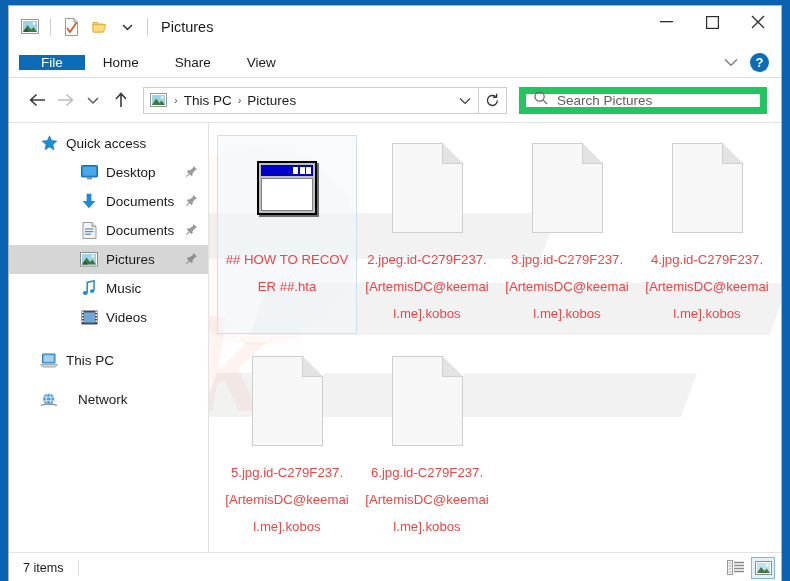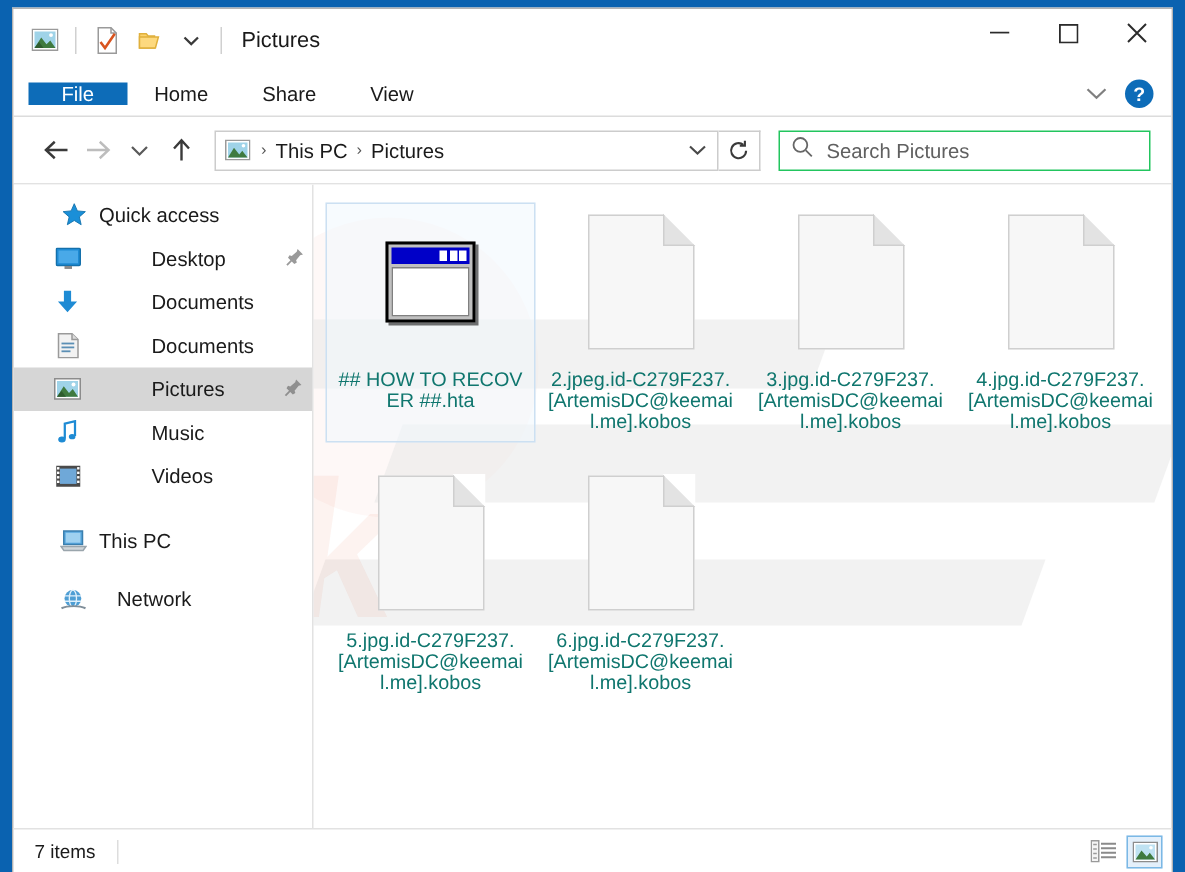--- a/index.html
+++ b/index.html
@@ -107,21 +107,21 @@
     position: absolute; right: 7px; top: 50%; transform: translateY(-50%);
   }
   .refresh-btn {
     width: 28px; height: 27px;
     border: 1px solid #ccc; border-left: none;
     display: flex; align-items: center; justify-content: center;
     background: #fff;
   }
   .searchbox {
     width: 248px; height: 27px;
-    border: 1px solid #22c55e;
+    border: 7px solid #22c55e;
     background: #fff;
     display: flex; align-items: center;
     margin-left: 12px; padding: 0 8px;
     gap: 9px;
   }
   .search-ph { font-size: 13.5px; color: #606060; }
 
   
   .body-area {
     flex: 1;
@@ -144,21 +144,21 @@
     padding-right: 10px;
     font-size: 13.5px; color: #1a1a1a;
     position: relative;
   }
   .nav-item .ni-icon {
     width: 20px; height: 20px; min-width: 20px;
     display: flex; align-items: center; justify-content: center;
     margin-right: 7px;
   }
   .nav-item.lvl0 { padding-left: 30px; }
-  .nav-item.lvl1 { padding-left: 26px; gap: 39px; }
+  .nav-item.lvl1 { padding-left: 70px; }
   .nav-item.selected { background: #d6d6d6; }
   .ni-label { white-space: nowrap; }
   .pin { margin-left: auto; }
 
   
   .content {
     flex: 1;
     background: #ffffff;
     padding: 12px 4px 0 8px;
     position: relative;
@@ -179,22 +179,22 @@
   .tile.selected {
     border: 1px solid #cce0f2;
     background: rgba(240,247,253,0.55);
   }
   .thumb {
     width: 96px; height: 96px;
     display: flex; align-items: center; justify-content: center;
     margin-bottom: 10px;
   }
   .tile-label {
-    font-size: 13.2px; color: #0f766e;
-    text-align: center; line-height: 14px;
+    font-size: 13.2px; color: #ef4444;
+    text-align: center; line-height: 27px;
     word-break: break-all;
     width: 124px;
   }
 
   
   .doc-icon { position: relative; width: 71px; height: 90px; }
   .doc-body {
     position: absolute; inset: 0;
     background: #f7f7f7;
     border: 1px solid #cfcfcf;

